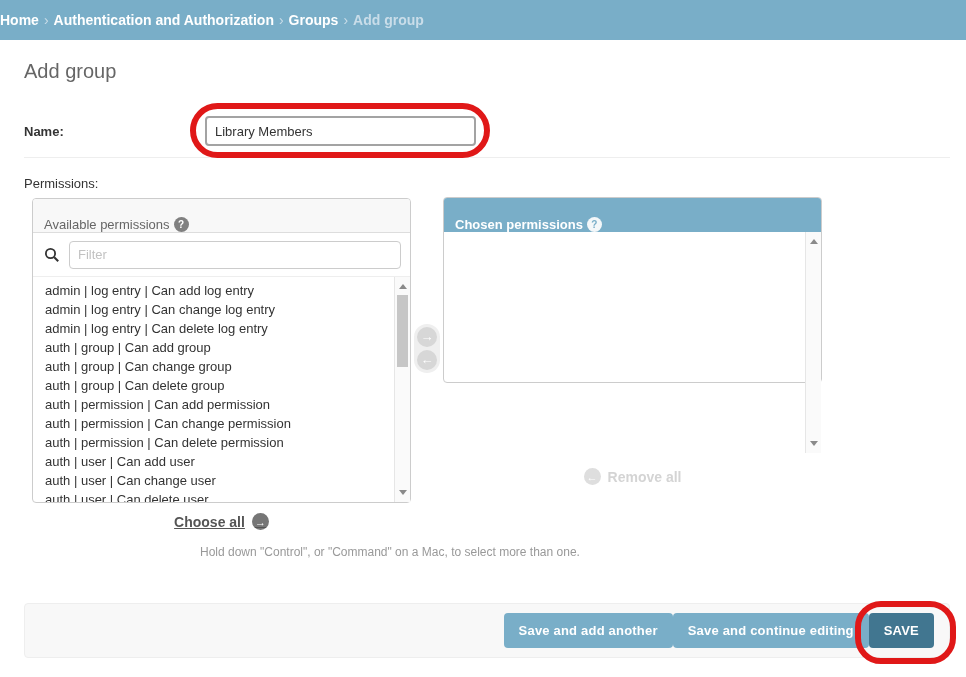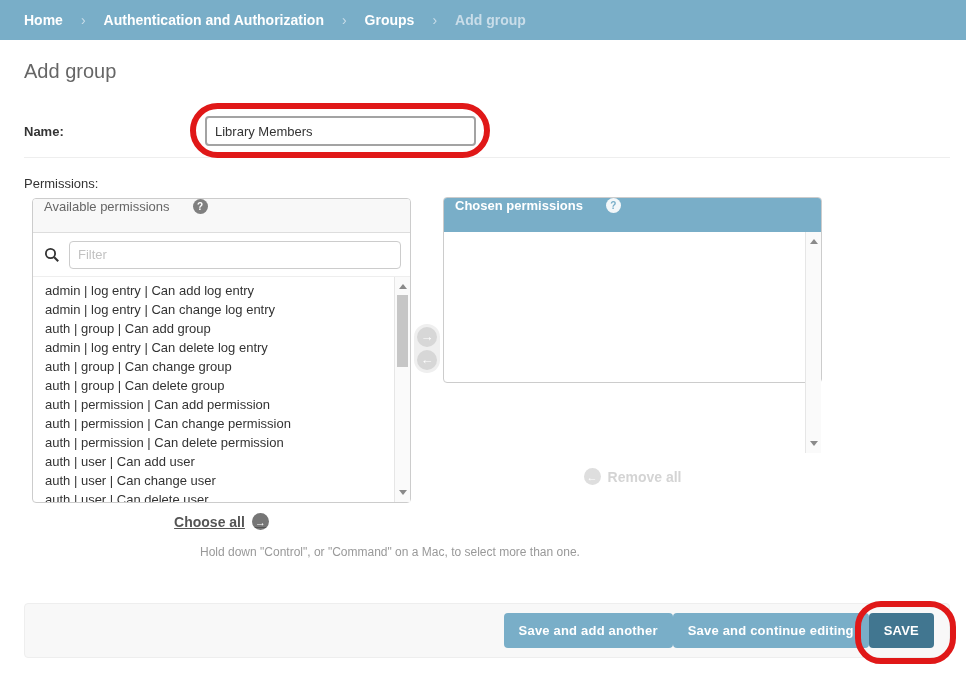--- a/index.html
+++ b/index.html
@@ -12,22 +12,21 @@
     color: #333;
     overflow: hidden;
   }
 
   
   .breadcrumbs {
     position: absolute; top: 0; left: 0;
     width: 966px; height: 40px;
     background: var(--breadcrumb-bg, #79aec8);
     display: flex; align-items: center;
-    padding-left: 24px;
-    font-size: 14px; gap: 18px;
+    font-size: 14px; gap: 5px;
   }
   .breadcrumbs a { color: #fff; font-weight: bold; text-decoration: none; cursor: pointer; }
   .breadcrumbs .sep, .breadcrumbs .current { color: #c9dde9; font-weight: normal; }
   .breadcrumbs .current { font-weight: bold; }
 
   
   .page-title {
     position: absolute; top: 60px; left: 24px;
     margin: 0; font-size: 20px; font-weight: 400; color: #666;
   }
@@ -58,21 +57,21 @@
   
   .panel {
     position: absolute;
     border: 1px solid #ccc; border-radius: 4px;
     background: #fff;
   }
   .panel-available { top: 198px; left: 32px; width: 379px; height: 305px; }
   .panel-chosen    { top: 197px; left: 443px; width: 379px; height: 186px; }
 
   .panel-header {
-    height: 34px; display: flex; align-items: flex-start; gap: 23px;
+    height: 34px; display: flex; align-items: flex-end; gap: 4px;
     padding: 0 11px; font-size: 13px;
     border-radius: 3px 3px 0 0;
   }
   .panel-available .panel-header { background: #f8f8f8; color: #666; border-bottom: 1px solid #ddd; }
   .panel-chosen .panel-header { background: var(--accent, #79aec8); color: #fff; font-weight: bold; }
 
   .help-icon {
     width: 15px; height: 15px; border-radius: 50%;
     display: inline-flex; align-items: center; justify-content: center;
     font-size: 10px; font-weight: bold; flex: 0 0 auto;
@@ -219,22 +218,22 @@
       <svg width="16" height="16" viewBox="0 0 16 16" fill="none">
         <circle cx="6.5" cy="6.5" r="4.6" stroke="#333" stroke-width="1.8"></circle>
         <line x1="10.2" y1="10.2" x2="14.2" y2="14.2" stroke="#333" stroke-width="2"></line>
       </svg>
     </span>
     <input class="filter-input" type="text" placeholder="Filter" style="">
   </div>
   <div class="perm-list">
     <div class="perm-option">admin | log entry | Can add log entry</div>
     <div class="perm-option">admin | log entry | Can change log entry</div>
+    <div class="perm-option">admin | log entry | Can delete log entry</div>
     <div class="perm-option">auth | group | Can add group</div>
-    <div class="perm-option">admin | log entry | Can delete log entry</div>
     <div class="perm-option">auth | group | Can change group</div>
     <div class="perm-option">auth | group | Can delete group</div>
     <div class="perm-option">auth | permission | Can add permission</div>
     <div class="perm-option">auth | permission | Can change permission</div>
     <div class="perm-option">auth | permission | Can delete permission</div>
     <div class="perm-option">auth | user | Can add user</div>
     <div class="perm-option">auth | user | Can change user</div>
     <div class="perm-option">auth | user | Can delete user</div>
     <div class="scrollbar">
       <span class="scroll-up-icon"></span>

